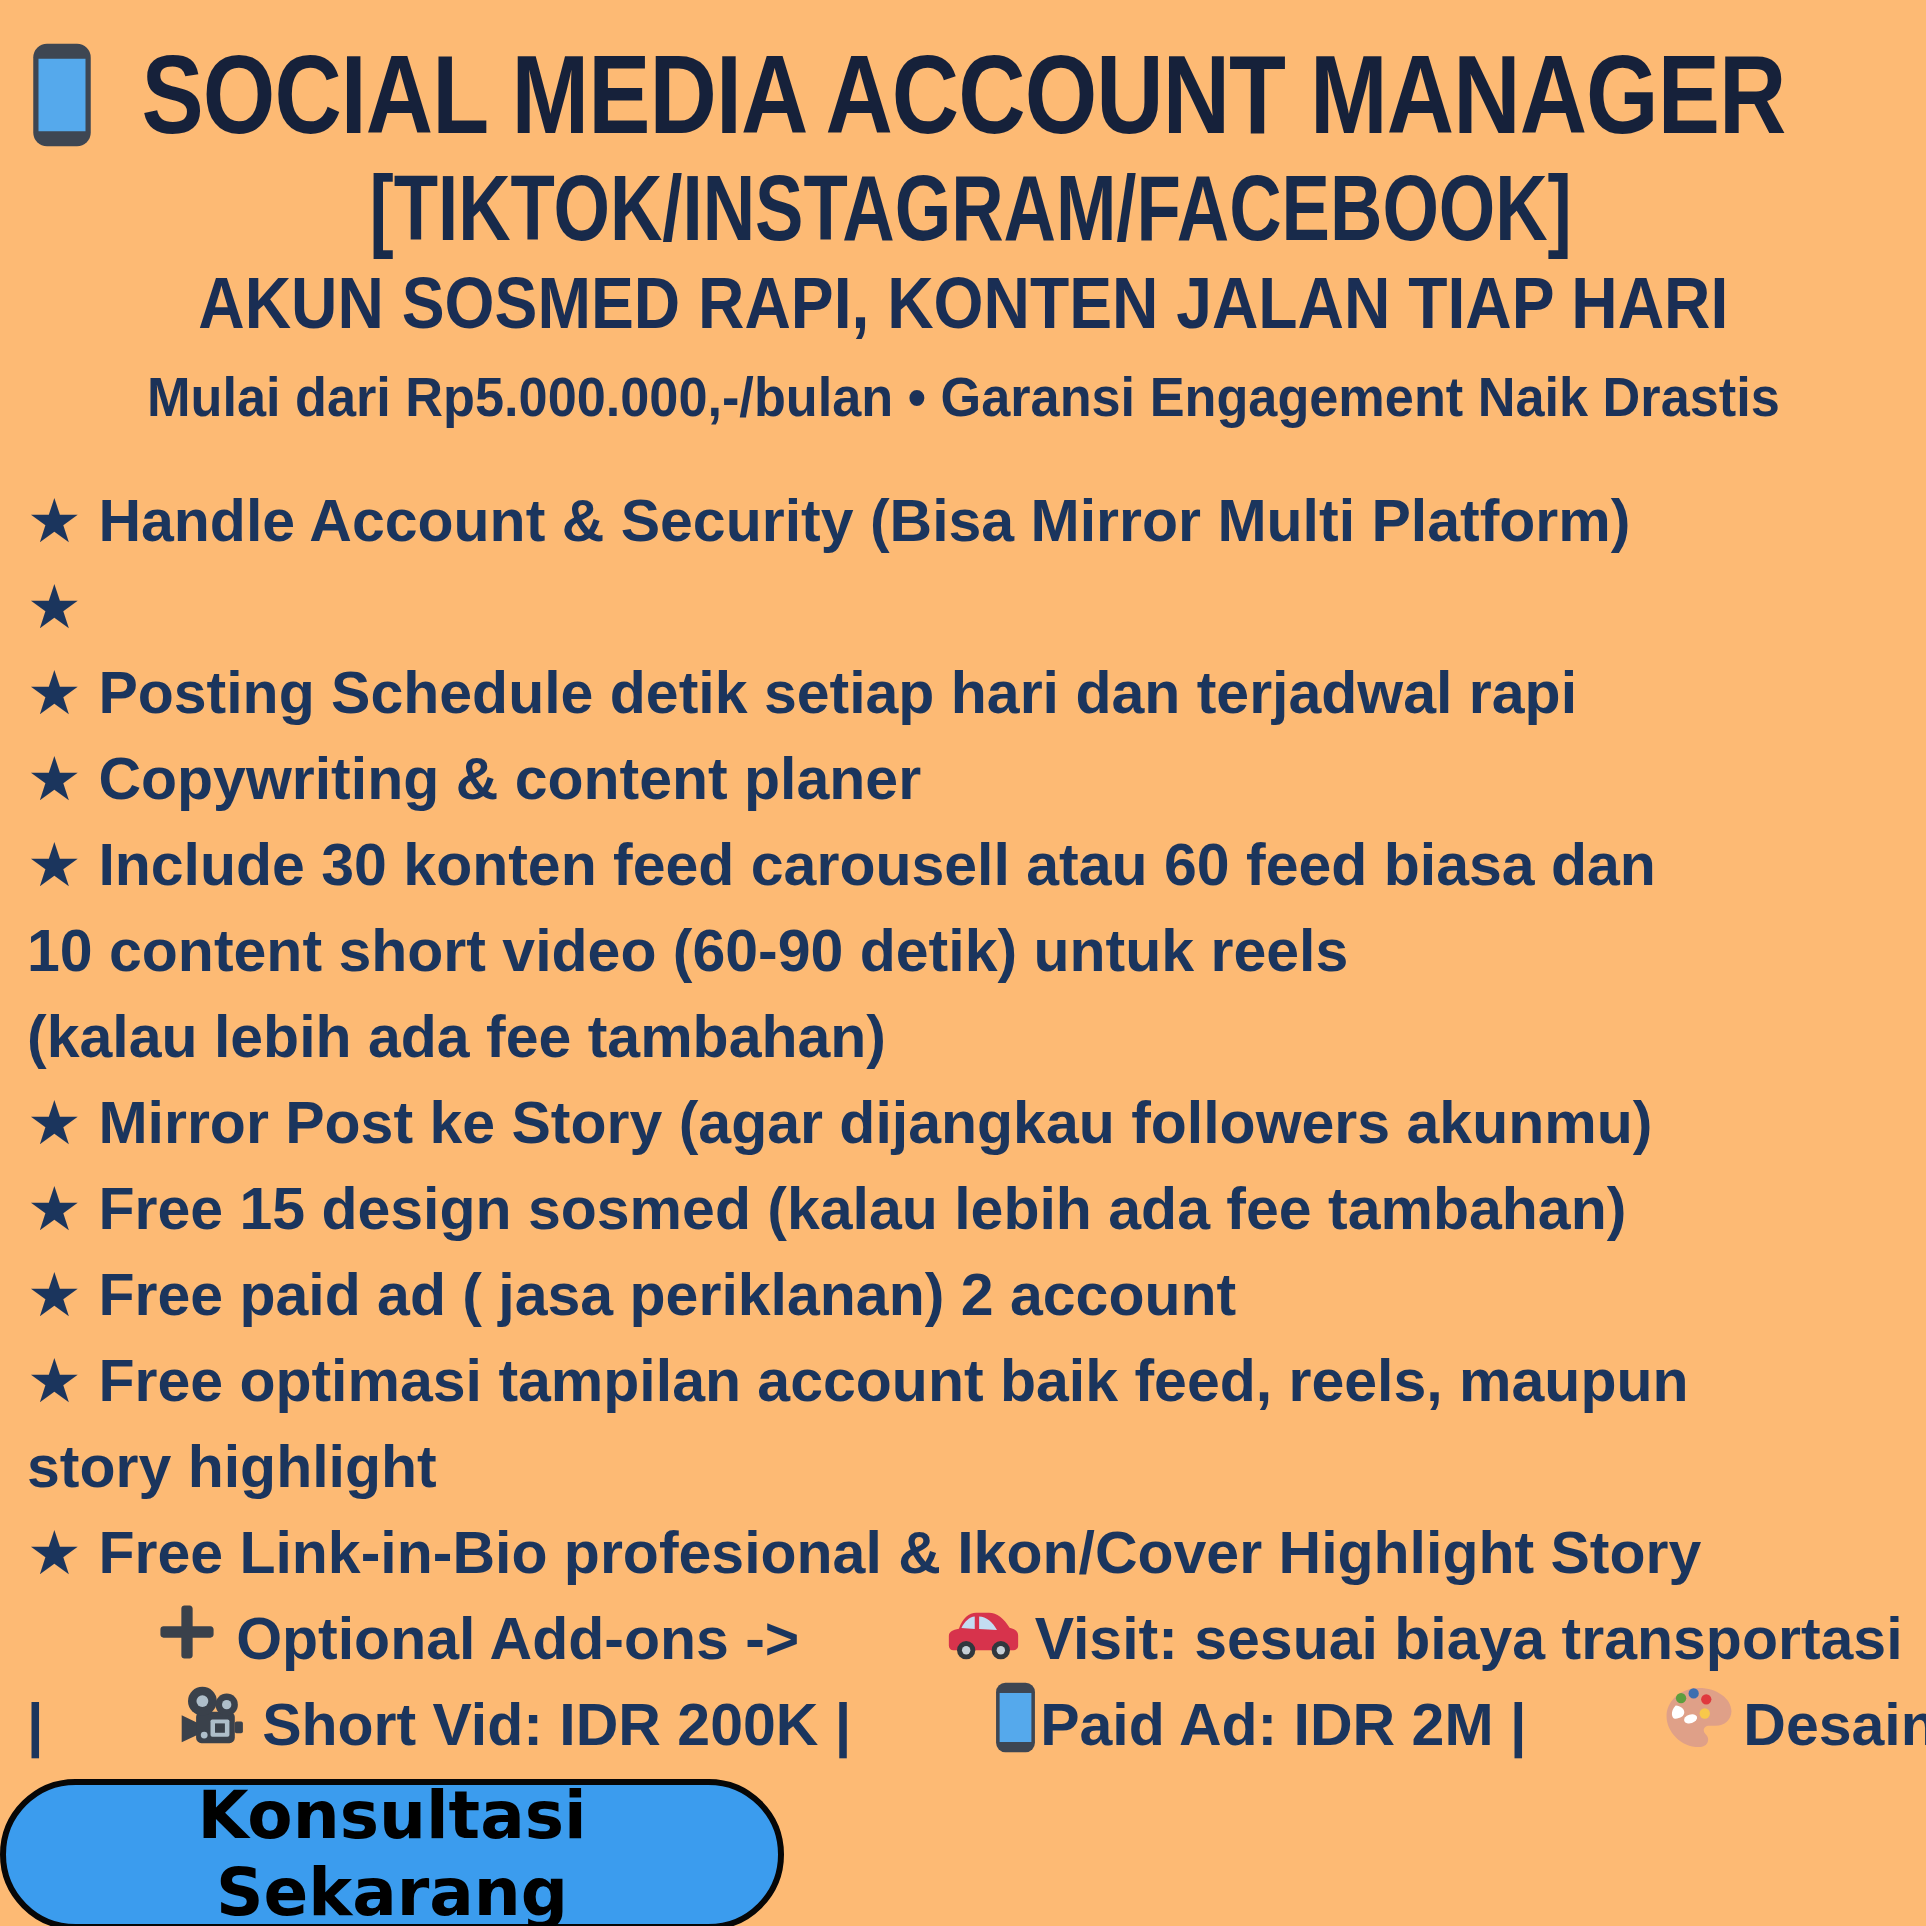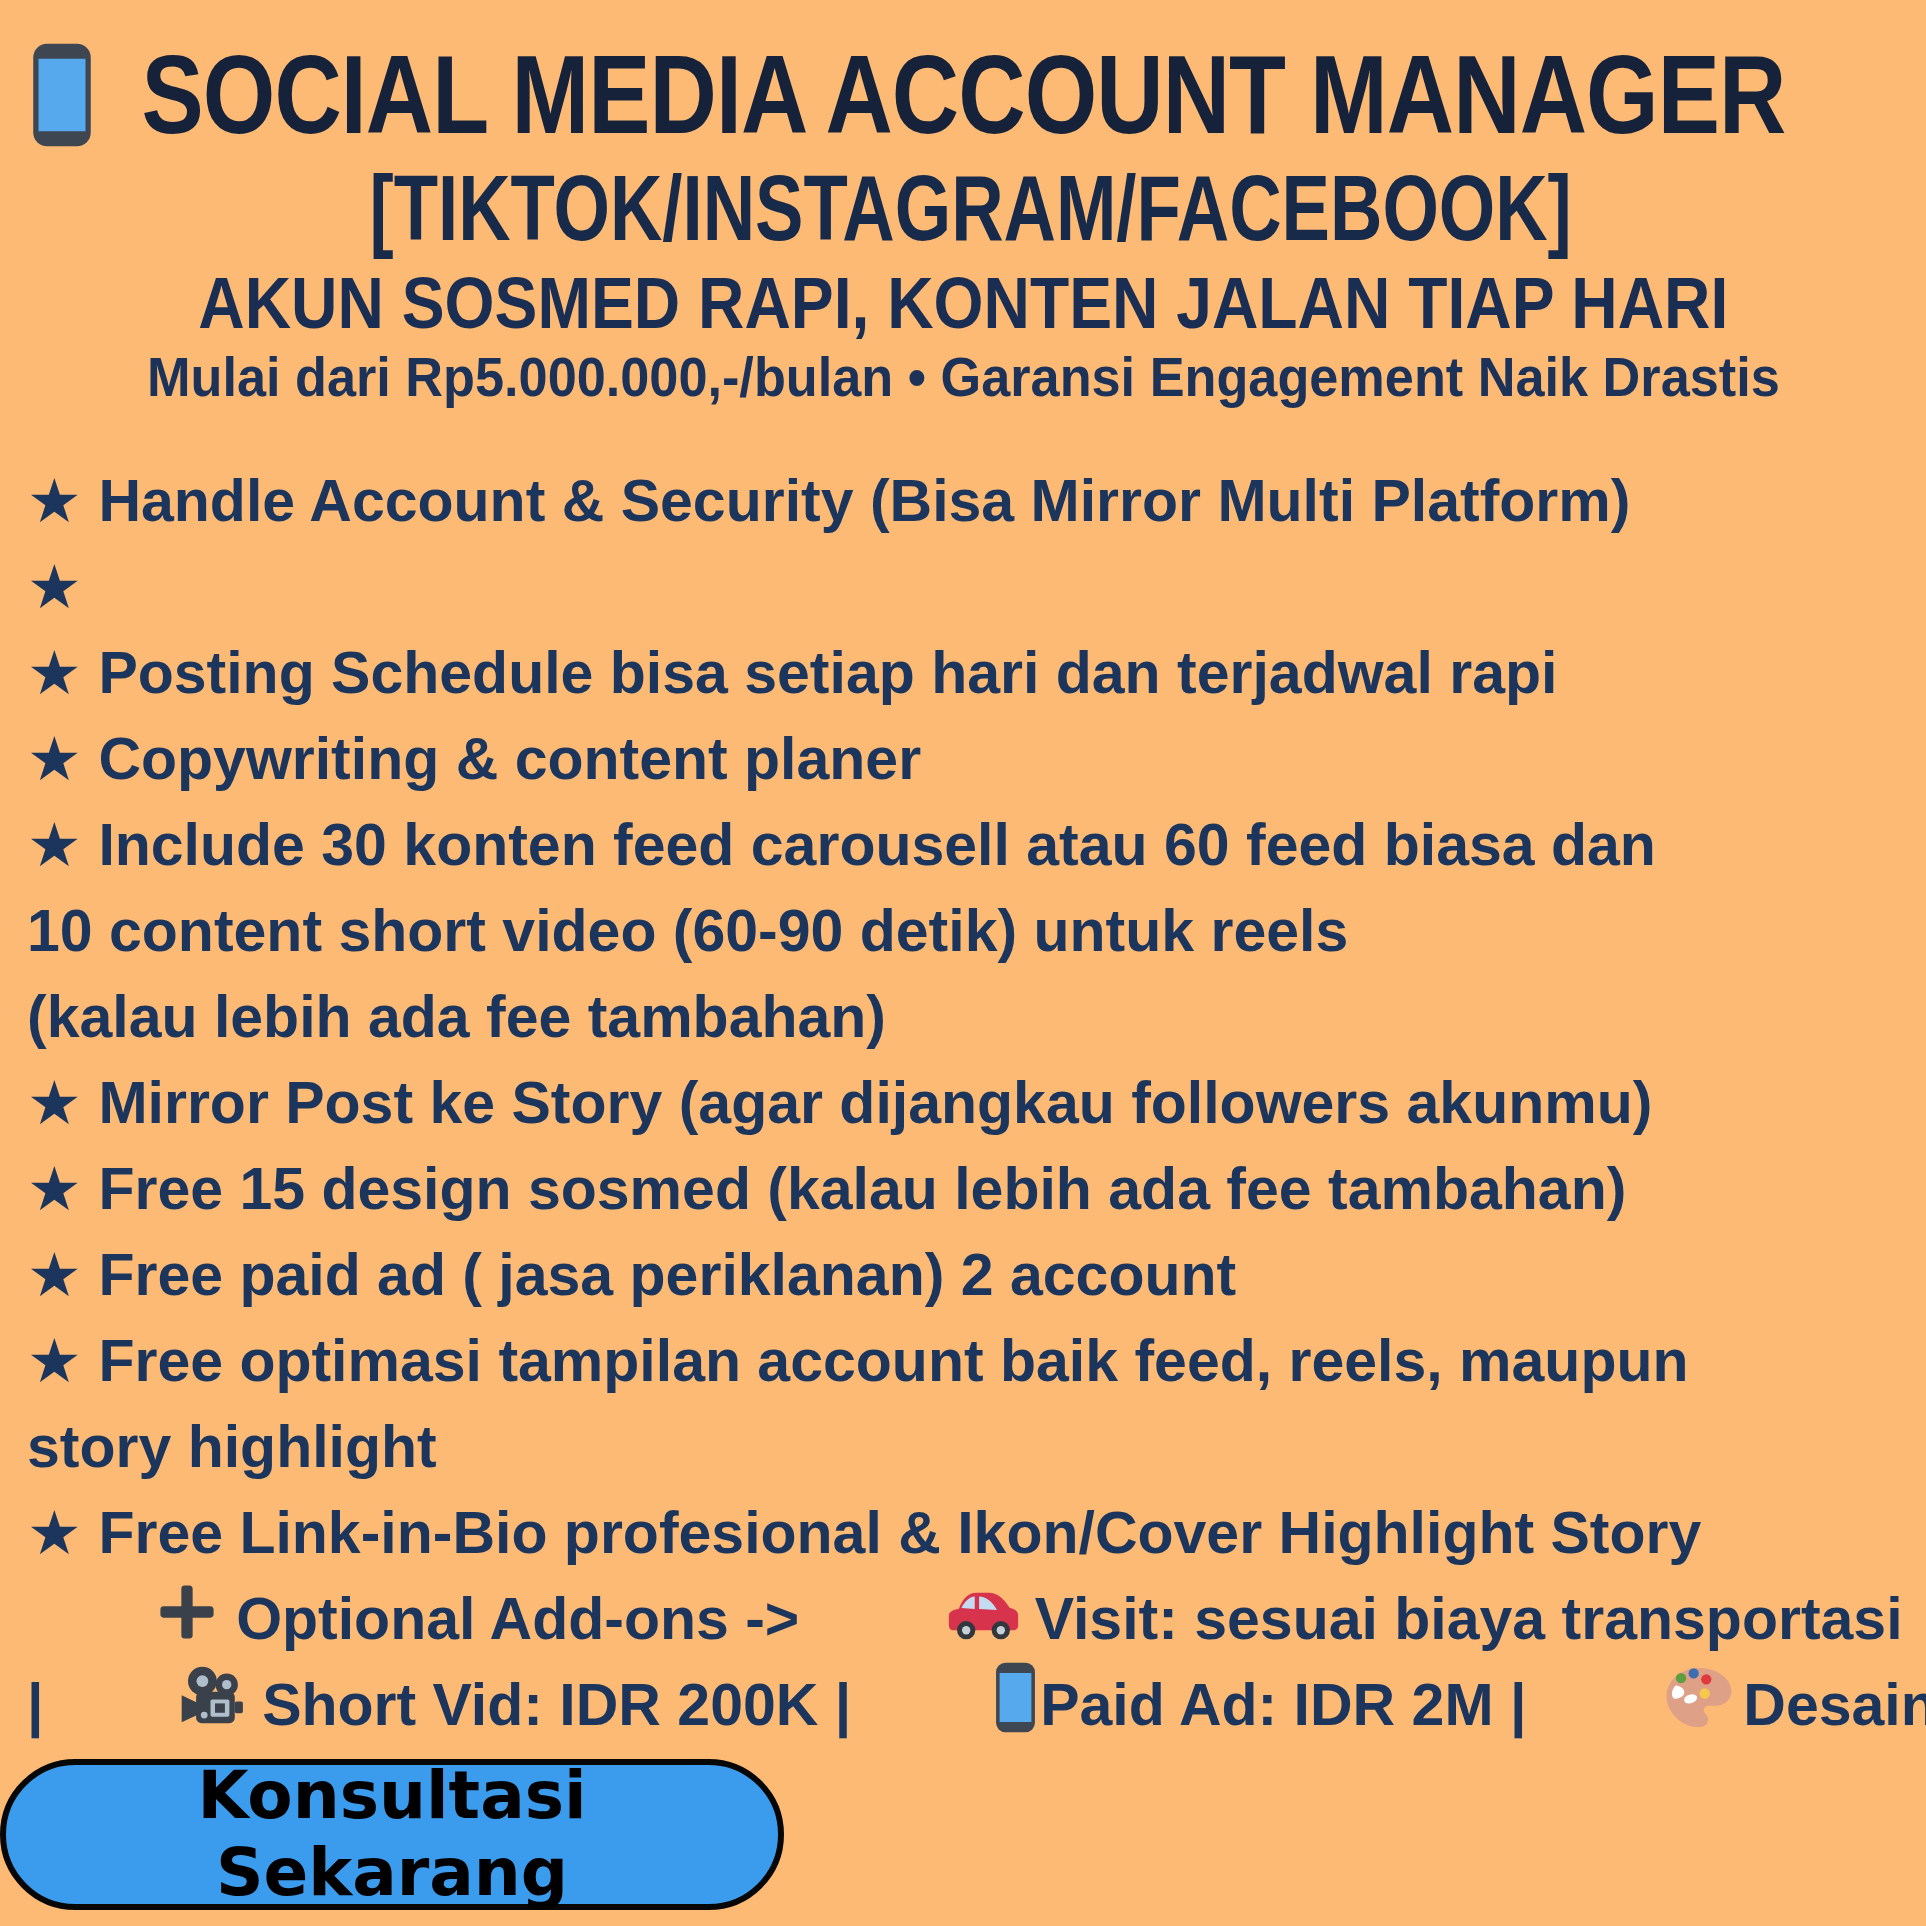--- a/index.html
+++ b/index.html
@@ -11,21 +11,21 @@
   .title{margin:0;font-size:111px;font-weight:900;letter-spacing:-1.1px;white-space:nowrap;
          color:#16213A;transform:scaleX(.84);}
   .phone-big{position:absolute;left:32px;top:42px;}
 
   .subtitle-row{margin-top:6.7px;height:93px;padding-left:16px;}
   .subtitle{margin:0;font-size:93px;font-weight:800;white-space:nowrap;color:#182A4A;transform:scaleX(.78);}
 
   .tagline-row{margin-top:9px;height:77px;}
   .tagline{margin:0;font-size:73px;font-weight:800;white-space:nowrap;color:#1A2E54;transform:scaleX(.88);}
 
-  .pricing-row{margin-top:6px;height:60px;align-items:center;}
+  .pricing-row{margin-top:26px;height:60px;align-items:center;}
   .pricing{margin:0;font-size:55px;font-weight:700;white-space:nowrap;color:#1C3258;transform:scaleX(.95);}
 
   .features{margin:51px 0 0 27px;}
   .line{height:86px;display:flex;align-items:center;white-space:pre;
         font-size:59px;font-weight:600;color:#1B355D;}
   .star{font-family:"DejaVu Sans","Liberation Sans",sans-serif;font-size:61px;margin-right:16.7px;}
   .pipe{font-weight:600;}
   .icon{flex:0 0 auto;display:inline-block;}
   .icon.plus{margin-right:20px;}
   .icon.car{margin:0 14.5px 0 16.7px;}
@@ -70,21 +70,21 @@
 
     <div class="line">
       <span class="star">★</span>
       <span>Handle Account &amp; Security (Bisa Mirror Multi Platform)</span>
     </div>
     <div class="line">
       <span class="star">★</span>
     </div>
     <div class="line">
       <span class="star">★</span>
-      <span>Posting Schedule bisa setiap hari dan terjadwal rapi</span>
+      <span>Posting Schedule detik setiap hari dan terjadwal rapi</span>
     </div>
     <div class="line">
       <span class="star">★</span>
       <span>Copywriting &amp; content planer</span>
     </div>
     <div class="line">
       <span class="star">★</span>
       <span>Include 30 konten feed carousell atau 60 feed biasa dan</span>
     </div>
     <div class="line">

